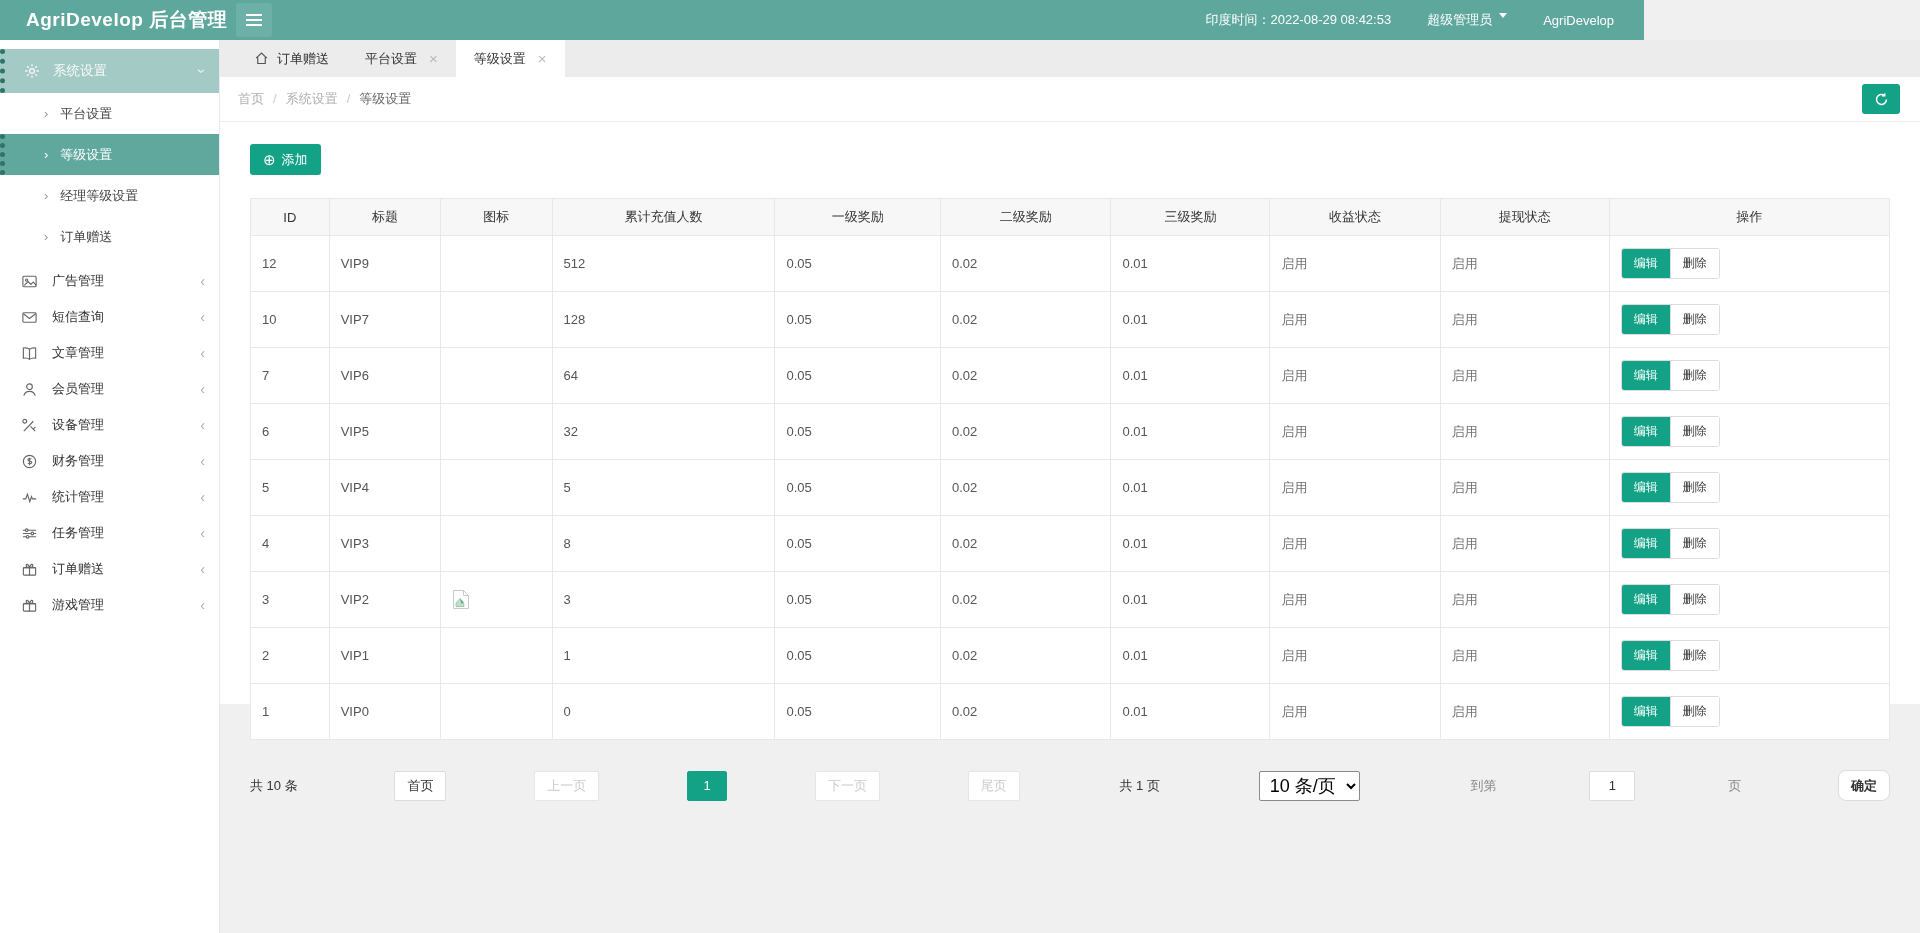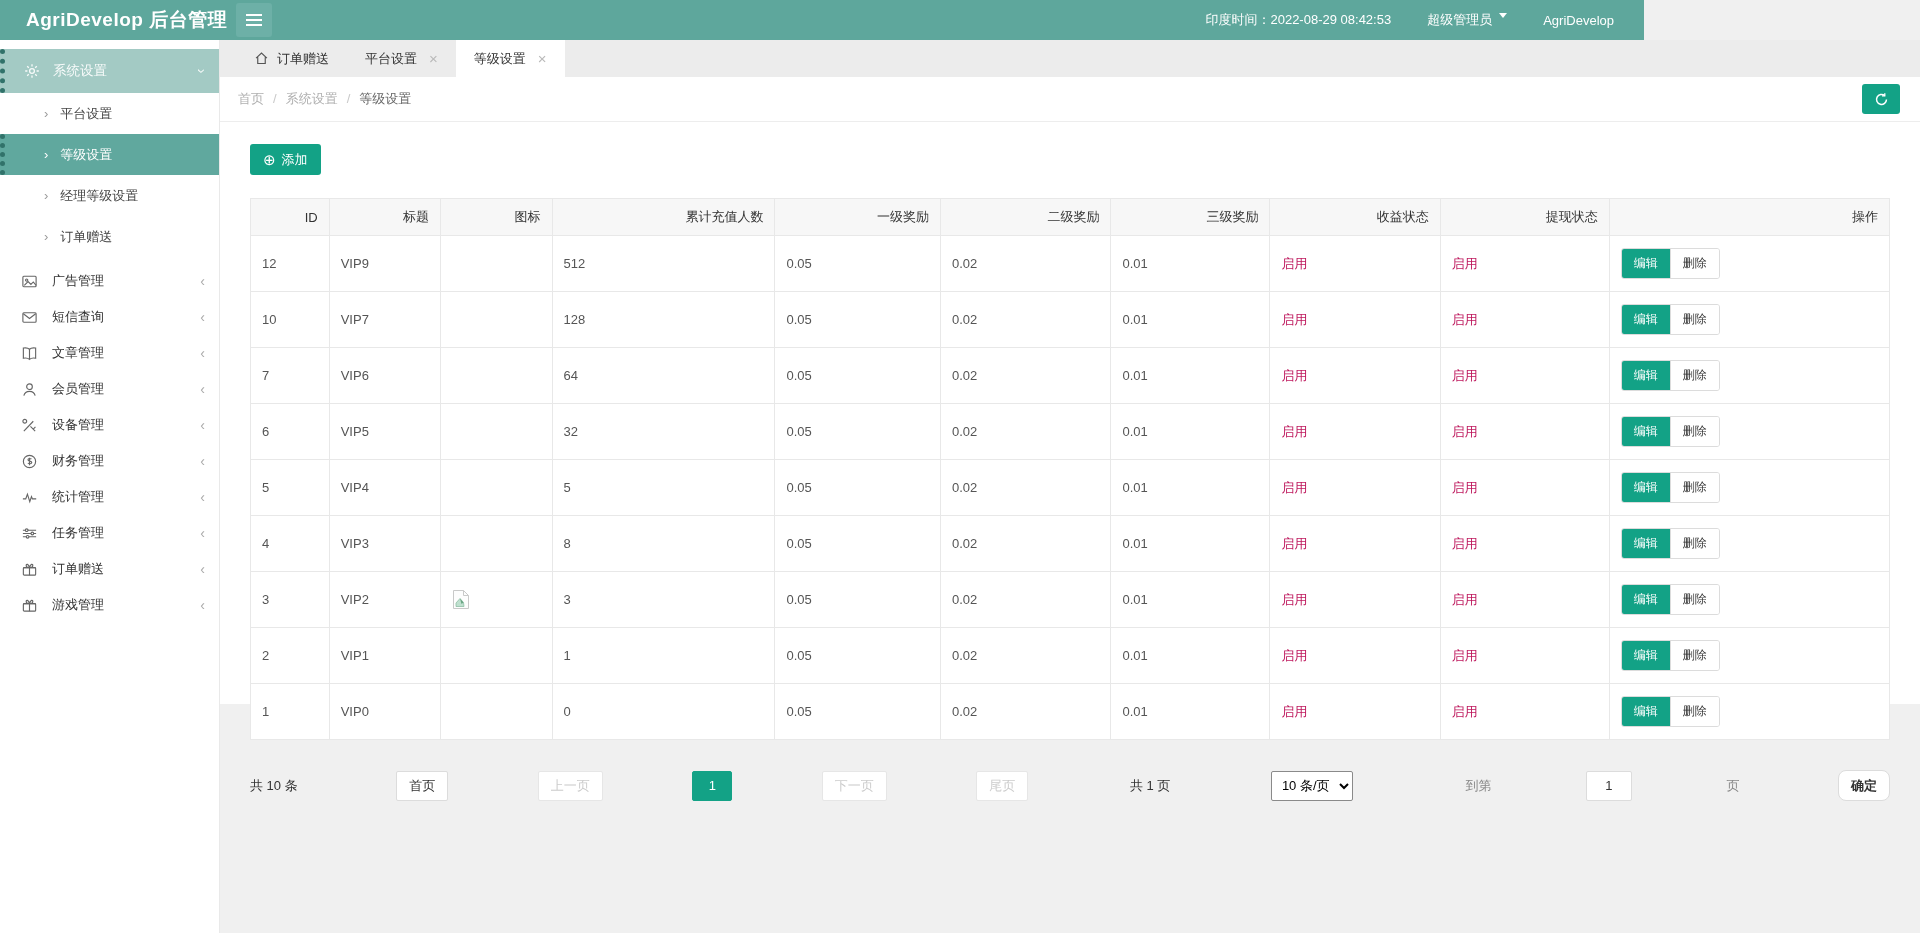--- a/index.html
+++ b/index.html
@@ -40,35 +40,35 @@
   .crumb.current { color:#666; }
   .crumb-sep { color:#c9c9c9; margin:0 9px; }
   .refresh-btn { margin-left:auto; width:38px; height:30px; background:#13a286; border:none; border-radius:3px; display:flex; align-items:center; justify-content:center; cursor:pointer; }
 
   
   .content { position:absolute; top:122px; left:220px; width:1700px; height:582px; background:#fff; padding:22px 30px 0 30px; }
   .add-btn { background:#13a286; color:#fff; border:none; border-radius:3px; height:31px; padding:0 13px; font-size:13px; display:inline-flex; align-items:center; gap:6px; cursor:pointer; }
   .add-btn .plus { font-size:15px; line-height:1; }
 
   table.grid { width:100%; border-collapse:collapse; margin-top:23px; font-size:13px; color:#555; table-layout:fixed; }
-  .grid th { background:#f7f7f7; border:1px solid #e8e8e8; font-weight:normal; color:#333; text-align:right; padding:9px 11px; }
+  .grid th { background:#f7f7f7; border:1px solid #e8e8e8; font-weight:normal; color:#333; text-align:center; padding:9px 11px; }
   .grid td { border:1px solid #e8e8e8; padding:12px 11px; background:#fff; }
-  .grid td.status { color:#be185d; }
+  .grid td.status { color:#737373; }
   .btn-group { display:inline-flex; border:1px solid #dcdcdc; border-radius:3px; overflow:hidden; background:#fff; }
   .btn-edit { background:#13a286; color:#fff; border:none; padding:6px 12px; font-size:12px; cursor:pointer; }
   .btn-del { background:#fff; color:#333; border:none; border-left:1px solid #dcdcdc; padding:6px 12px; font-size:12px; cursor:pointer; }
 
   
   .pager { display:flex; align-items:center; margin-top:30px; font-size:13px; color:#333;justify-content:space-between; }
   .pager .total { margin-right:14px; }
   .pg-btn { height:30px; min-width:44px; padding:0 12px; background:#fff; border:1px solid #dcdcdc; border-radius:2px; font-size:13px; color:#333; cursor:pointer; margin-right:5px; }
   .pg-btn.disabled { color:#ccc; border-color:#e6e6e6; cursor:default; }
   .pg-btn.current { background:#13a286; border-color:#13a286; color:#fff; min-width:40px; cursor:default; }
   .pages-count { margin:0 16px 0 12px; }
-  .per-page { height:30px; border:1px solid #8a8a8a; border-radius:2px; background:#fff; font-size:13px; padding:0 6px; font-family:inherit; }
+  .per-page { height:30px; border:1px solid #8a8a8a; border-radius:2px; background:#fff; font-size:18px; padding:0 6px; font-family:inherit; }
   .goto-label { color:#888; margin:0 10px 0 28px; }
   .goto-input { width:46px; height:30px; border:1px solid #dcdcdc; border-radius:2px; text-align:center; font-size:13px; font-family:inherit; color:#333; }
   .goto-suffix { color:#888; margin:0 14px 0 10px; }
   .confirm-btn { height:31px; padding:0 12px; background:#fff; border:1px solid #dcdcdc; border-radius:8px; font-size:13px; font-weight:bold; color:#333; cursor:pointer; }
 
   svg { display:block; }
 </style>
 </head>
 <body>
 

